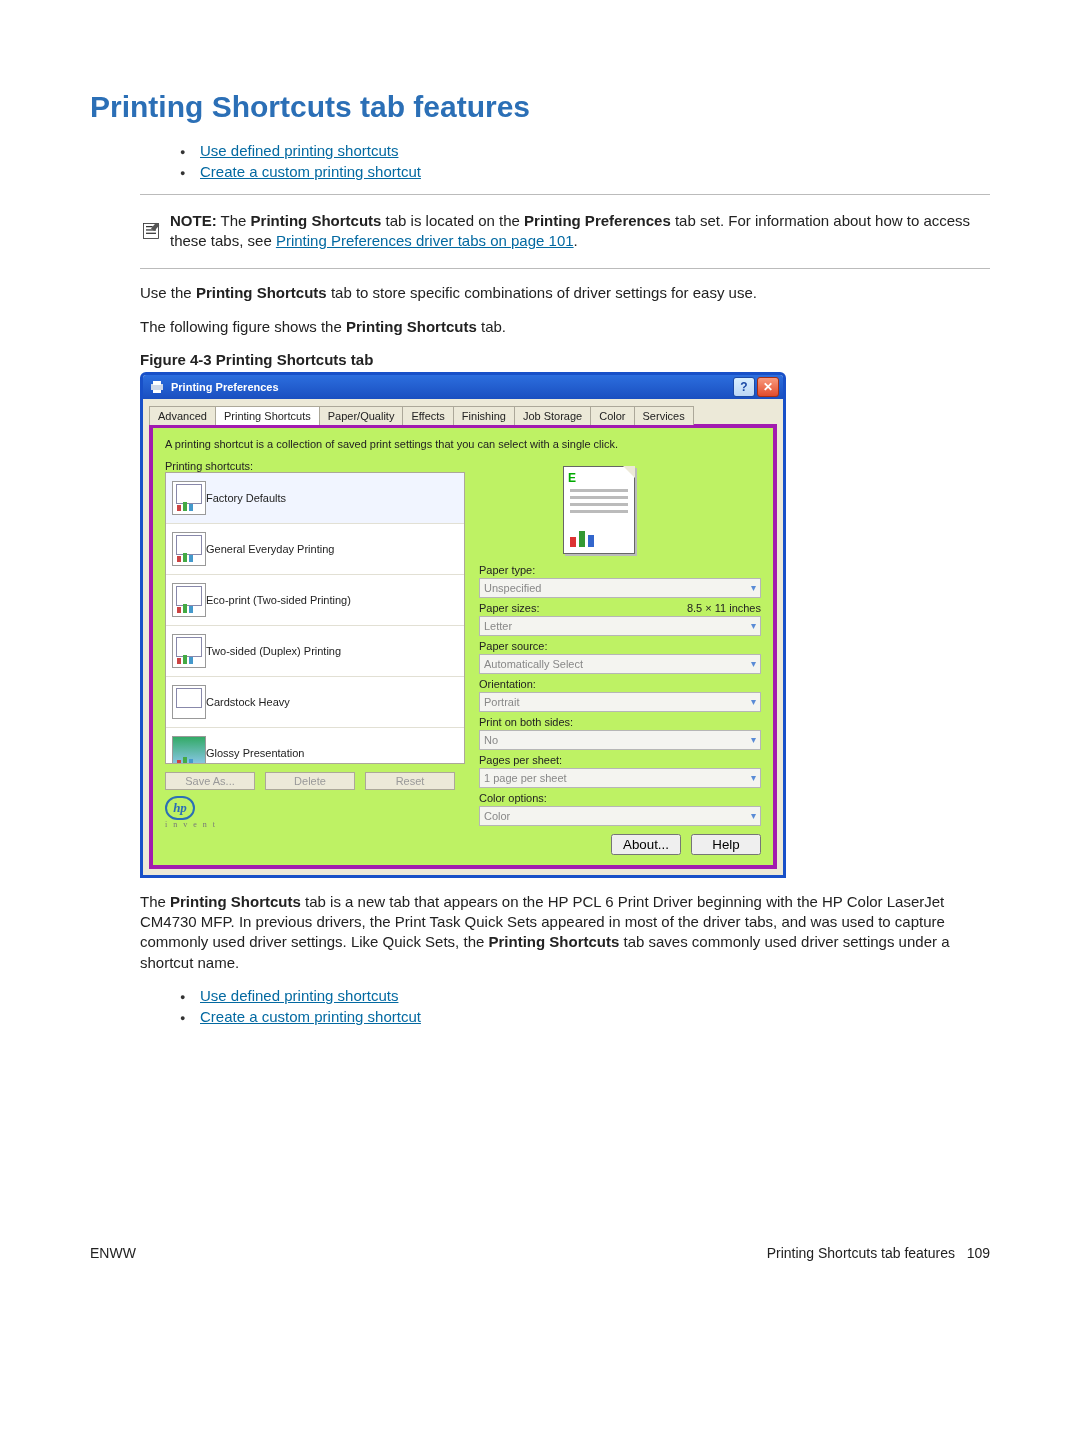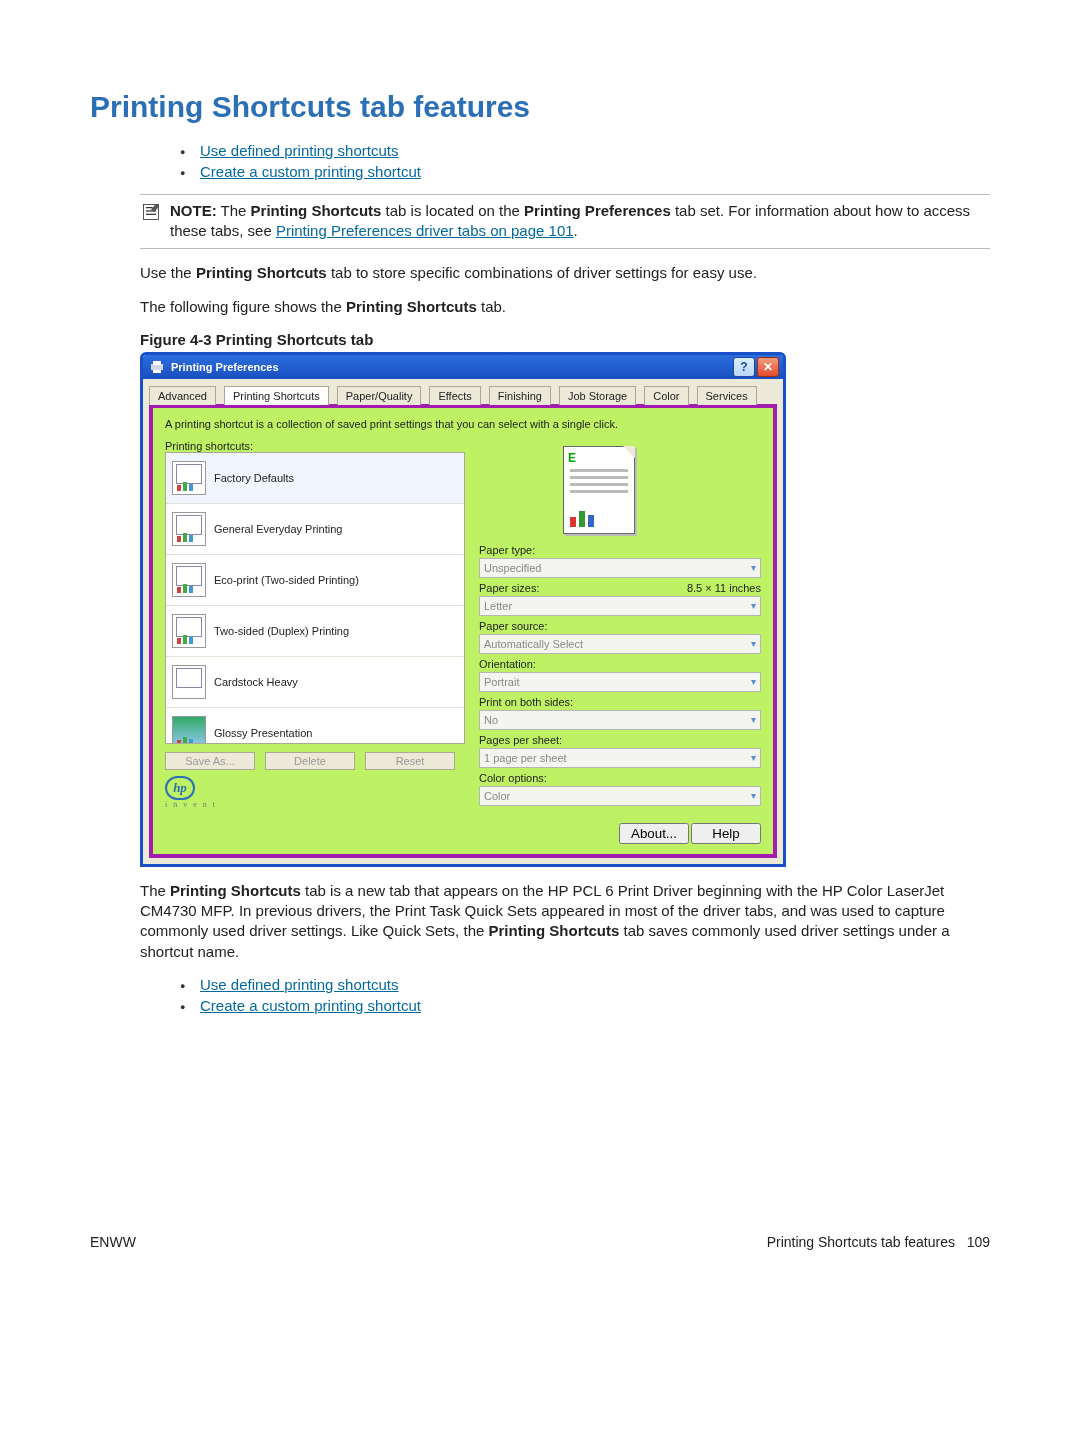--- a/index.html
+++ b/index.html
@@ -34,24 +34,24 @@
     left: -20px;
     top: 5px;
   }
   a.link {
     color: #0369a1;
     text-decoration: underline;
   }
   .note-block {
     border-top: 1px solid #bbb;
     border-bottom: 1px solid #bbb;
-    padding: 6px 0;
+    padding: 16px 0;
     margin: 6px 0 14px 50px;
     display: flex;
-    align-items: flex-start;
+    align-items: center;
     gap: 8px;
     font-size: 15px;
     line-height: 1.35;
   }
   .note-icon {
     width: 22px; height: 22px; flex: 0 0 22px;
     display: flex; align-items: center; justify-content: center;
     font-size: 16px;
   }
   .note-icon svg { width: 20px; height: 20px; }
@@ -90,21 +90,21 @@
     width: 20px; height: 18px; margin-left: 2px;
     background: linear-gradient(#d9efff,#bcd7f5);
     border: 1px solid #1b4aa6; border-radius: 3px;
     display:flex;align-items:center;justify-content:center;
     color:#1b4aa6; font-weight:bold; font-size:12px;
   }
   .win-btn.close { background: linear-gradient(#f89a7e,#e24c2c); color:#fff; border-color:#a52f15;}
   .tabs {
     display:flex;
     padding: 6px 6px 0 6px;
-    gap: 9px;
+    gap: 0;
   }
   .tab {
     padding: 3px 8px;
     background: #ece9d8;
     border: 1px solid #aca899;
     border-bottom: none;
     font-size: 11px;
     position: relative;
     top: 1px;
   }
@@ -120,21 +120,21 @@
   .cols { display:flex; gap: 14px; }
   .left { flex: 0 0 300px; }
   .right { flex: 1; }
   .shortcut-list {
     border: 1px solid #aca899;
     background:#fff;
     height: 290px;
     overflow: hidden;
   }
   .shortcut-item {
-    display:flex; align-items:center; gap:8px;
+    display:flex; align-items:center; 
     padding: 8px 6px;
     border-bottom: 1px solid #e2e0d4;
     font-size: 11px;
   }
   .shortcut-item .thumb {
     width: 32px; height: 32px;
     flex: 0 0 32px;
     border: 1px solid #999;
     background: #fff;
     position: relative;
@@ -188,21 +188,21 @@
   .field { margin-top: 4px; }
   .field label { display:block; margin-bottom:2px; }
   .field .sizes-label { display:flex; justify-content:space-between; }
   .combo {
     display:flex; align-items:center;
     border:1px solid #b6b6b6; background:#f4f4f0;
     height:18px; color:#888; padding:0 4px;
   }
   .combo .val { flex:1; font-size:11px; }
   .combo .arr { color:#5a8bd6; font-size:10px; }
-  .right-row { display:flex; gap:2px; justify-content:flex-end; margin-top:17px;}
+  .right-row { display:flex; gap:10px; justify-content:flex-end; margin-top:8px;}
   .right-row button { width:70px; }
   .hp-logo {
     margin-top:6px;
     font-family: Georgia, serif;
     color:#2b6fb6;
   }
   .hp-logo .circ{
     display:inline-flex;align-items:center;justify-content:center;
     width:26px;height:20px;border:2px solid #2b6fb6;border-radius:50%/60%;
     font-style:italic;font-weight:bold;font-size:13px;

